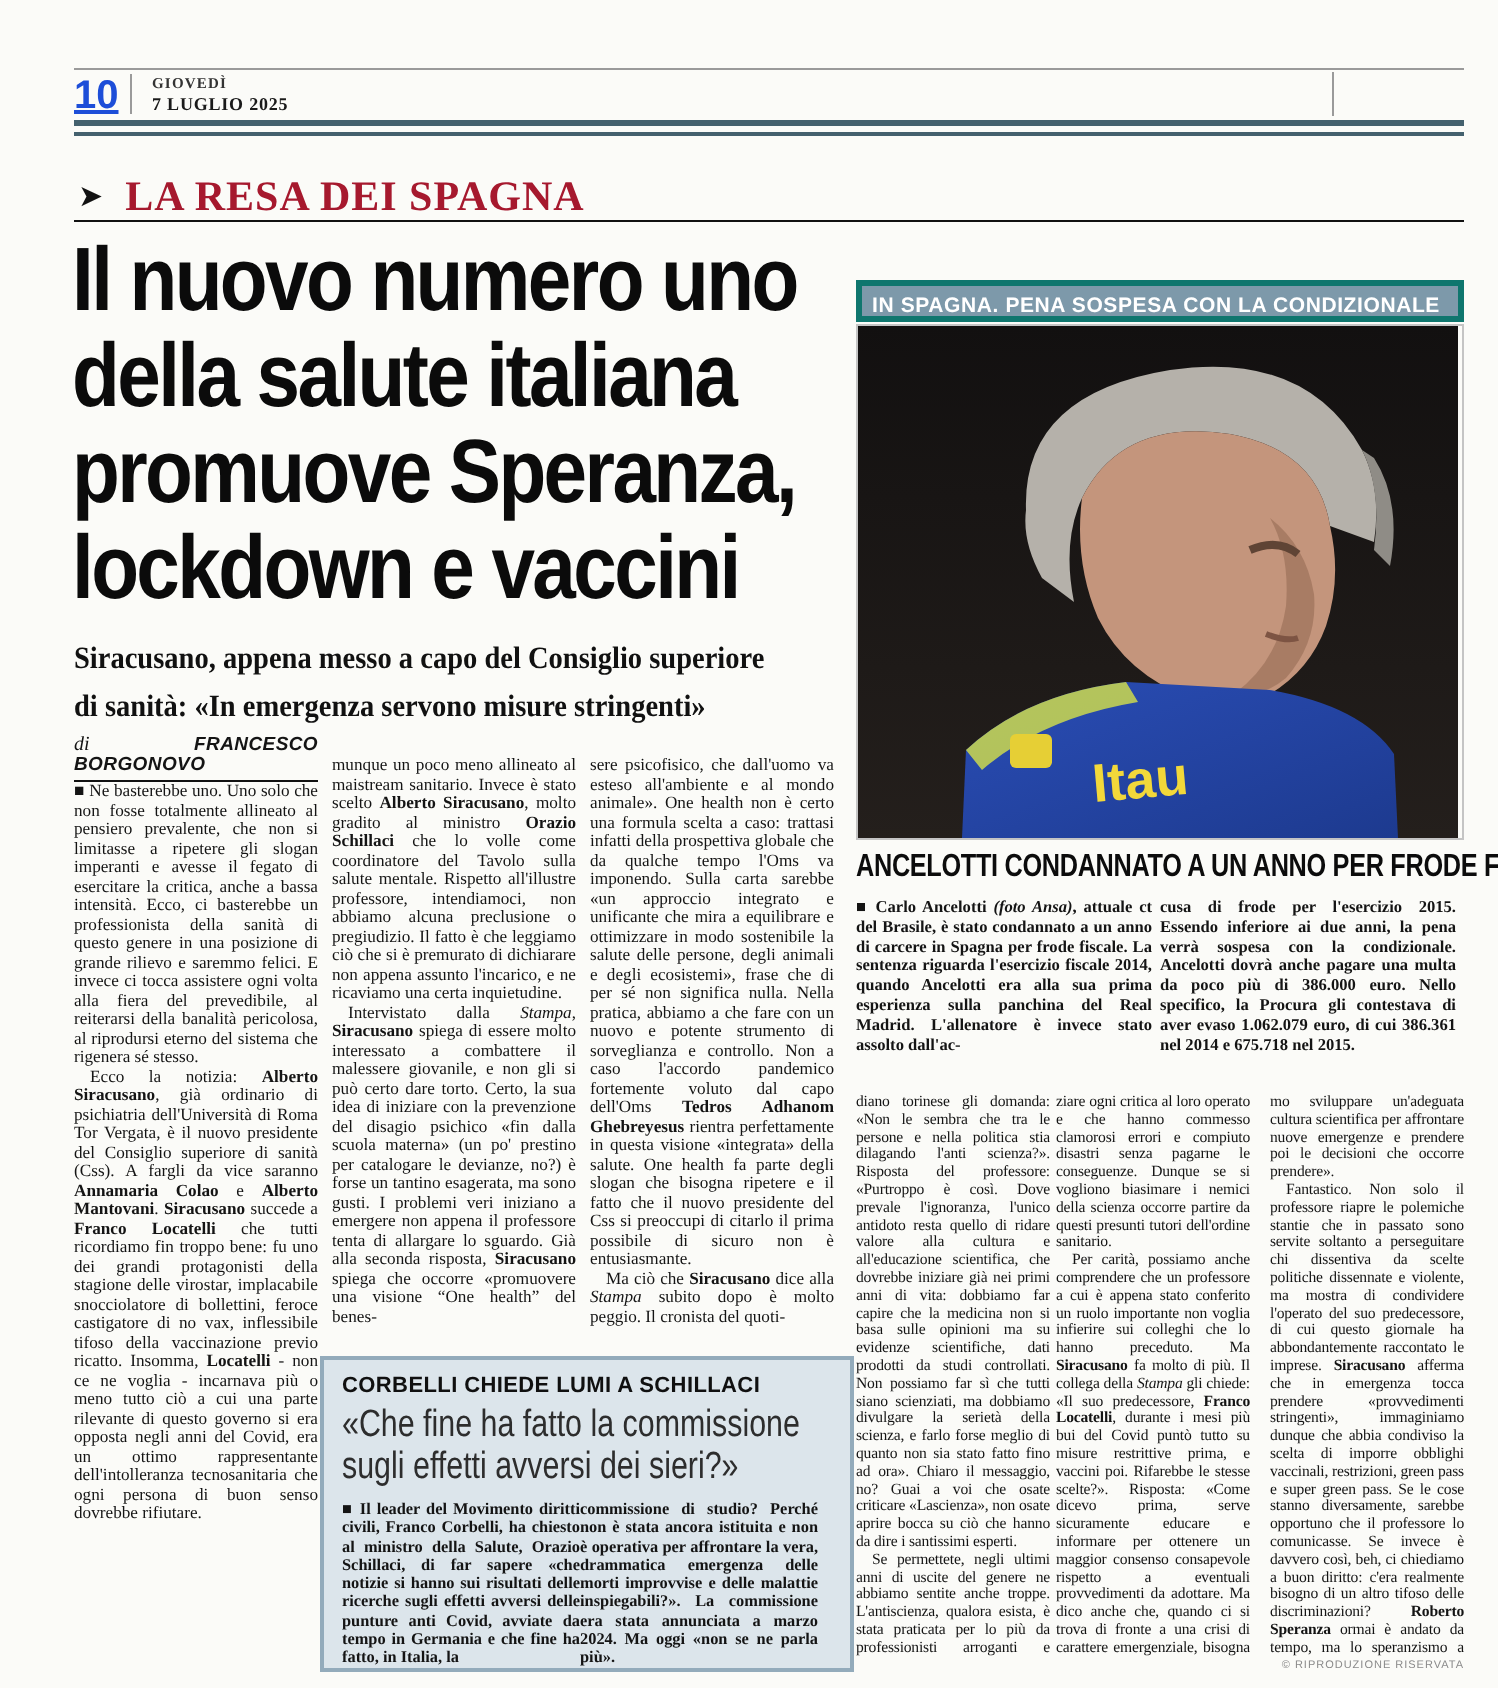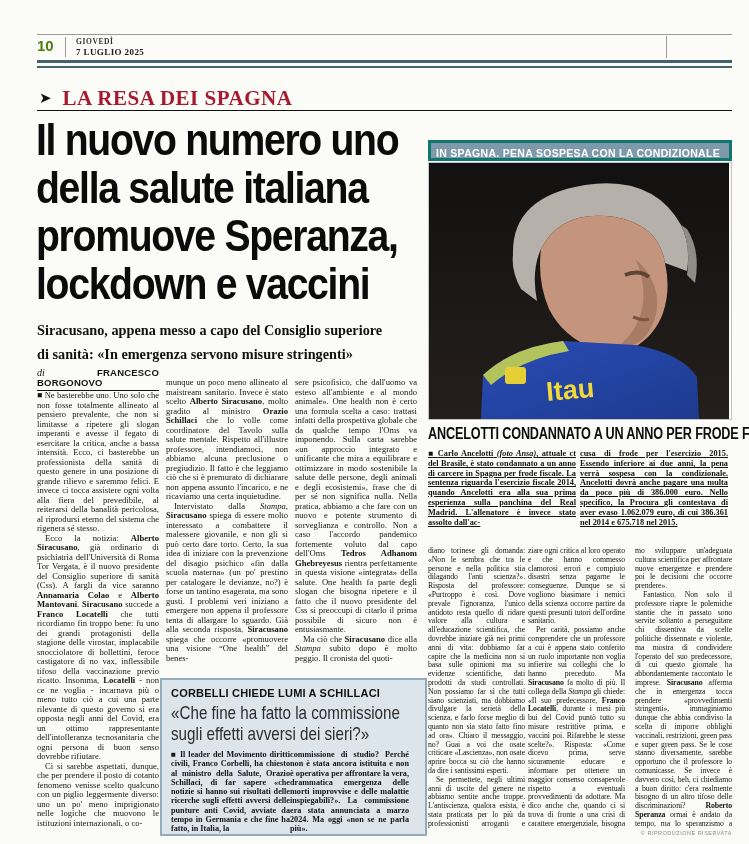--- a/index.html
+++ b/index.html
@@ -1,21 +1,21 @@
 <!DOCTYPE html>
 <html lang="it" style="--page_bg: #fbfbf8; --accent_red: #a6192e; --steel_blue: #7d99aa; --rule_blue: #44616e; --masthead_la: #5d7d90; --masthead_dark: #1c2a31; --box_bg: #dce5eb; --box_border: #93abbb; --text_dark: #141414;"><head>
 <meta charset="utf-8">
 <style>
   html,body{margin:0;padding:0;background:#e8e8e8;}
   .page{position:relative;width:749px;height:844px;margin:0 auto;background:var(--page_bg,#fbfbf8);
         font-family:"Liberation Serif",serif;color:var(--text_dark,#141414);overflow:hidden;}
   
   .top-rule{position:absolute;left:37px;right:17px;top:34px;border-top:1px solid #9a9a9a;}
   .page-num{position:absolute;left:37px;top:37px;font-family:"Liberation Sans",sans-serif;
-            font-weight:bold;font-size:15px;color:#4d7c0f;}
+            font-weight:bold;font-size:20px;color:#1d4ed8;text-decoration:underline;}
   .hdr-vrule1{position:absolute;left:65px;top:37px;height:20px;border-left:1px solid #9a9a9a;}
   .date-block{position:absolute;left:76px;top:38px;line-height:1;}
   .date-day{font-size:7.5px;font-weight:bold;letter-spacing:.6px;color:#333;}
   .date-full{font-size:9px;font-weight:bold;letter-spacing:.4px;margin-top:2px;color:#1a1a1a;}
   .hdr-vrule2{position:absolute;left:666px;top:36px;height:22px;border-left:1px solid #9a9a9a;}
   .masthead{position:absolute;right:15px;top:33px;font-family:"Liberation Serif",serif;
             font-weight:bold;font-size:27px;letter-spacing:-.5px;}
   .m-la{color:var(--masthead_la,#5d7d90);}
   .m-verita{color:var(--masthead_dark,#1c2a31);}
   .double-rule{position:absolute;left:37px;right:17px;top:60px;height:3px;
@@ -43,21 +43,21 @@
   #col1{left:37px;top:368px;height:472px;}
   #col2{left:166px;top:378px;height:294px;}
   #col3{left:295px;top:378px;height:294px;}
   #col4{left:428px;top:547px;height:281px;}
   #col5{left:528px;top:547px;height:281px;}
   #col6{left:635px;top:547px;height:281px;}
   .byline{font-size:10px;border-bottom:1.5px solid #111;padding-bottom:3px;margin-bottom:6px;
           text-indent:0 !important;}
   .byline .by-prefix{font-style:italic;}
   .byline .by-name{font-family:"Liberation Sans",sans-serif;font-weight:bold;font-size:9.5px;
-                   letter-spacing:.2px;}
+                   letter-spacing:.2px;font-style:italic;}
   .copyright{position:absolute;right:17px;top:830px;font-size:5.5px;letter-spacing:.5px;
              color:#8a8a8a;font-family:"Liberation Sans",sans-serif;}
   
   .corbelli{position:absolute;left:160px;top:678px;width:267px;height:158px;box-sizing:border-box;
             background:var(--box_bg,#dce5eb);border:2px solid var(--box_border,#93abbb);
             padding:7px 9px;overflow:hidden;}
   .corbelli-kicker{font-family:"Liberation Sans",sans-serif;font-weight:bold;font-size:11px;
                    letter-spacing:.2px;color:#101010;}
   .corbelli-headline{margin-top:3px;}
   .corbelli-headline .bh{font-family:"Liberation Sans",sans-serif;font-size:19px;line-height:21px;
@@ -67,21 +67,21 @@
                           font-weight:bold;height:auto;}
   
   .photo-block{position:absolute;left:428px;top:140px;width:304px;}
   .photo-kicker{box-sizing:border-box;height:21px;line-height:21px;background:var(--steel_blue,#7d99aa);
                 border:3px solid #0f766e;color:#fff;font-family:"Liberation Sans",sans-serif;
                 font-weight:bold;font-size:10.5px;letter-spacing:.3px;padding-left:5px;}
   .photo-frame{margin-top:1px;border:1px solid #c4c4c4;line-height:0;}
   .photo-headline{margin-top:5px;font-family:"Liberation Sans",sans-serif;font-weight:bold;
                   font-size:16px;letter-spacing:-.2px;white-space:nowrap;color:#0c0c0c;
                   transform:scaleX(.79);transform-origin:0 0;}
-  .photo-caption{display:flex;gap:4px;margin-top:6px;height:88px;overflow:hidden;text-decoration:underline;}
+  .photo-caption{display:flex;gap:4px;margin-top:6px;height:88px;overflow:hidden;}
   .photo-caption .bodycol{position:static;width:148px;height:auto;font-size:8.3px;line-height:9.8px;
                           font-weight:bold;}
 </style>
 </head>
 <body>
 
 <div class="page">
 
   <div class="top-rule"></div>
   <div class="page-num">10</div>
@@ -108,21 +108,20 @@
   <div class="subhead">
     <div class="sh">Siracusano, appena messo a capo del Consiglio superiore</div>
     <div class="sh">di sanità: «In emergenza servono misure stringenti»</div>
   </div>
 
   <div id="col1" class="bodycol cols-upper">
     <p class="byline"><span class="by-prefix">di</span> <span class="by-name">FRANCESCO BORGONOVO</span></p>
     <div>
         <p>■ Ne basterebbe uno. Uno solo che non fosse totalmente allineato al pensiero prevalente, che non si limitasse a ripetere gli slogan imperanti e avesse il fegato di esercitare la critica, anche a bassa intensità. Ecco, ci basterebbe un professionista della sanità di questo genere in una posizione di grande rilievo e saremmo felici. E invece ci tocca assistere ogni volta alla fiera del prevedibile, al reiterarsi della banalità pericolosa, al riprodursi eterno del sistema che rigenera sé stesso.</p>
         <p>Ecco la notizia: <b>Alberto Siracusano</b>, già ordinario di psichiatria dell'Università di Roma Tor Vergata, è il nuovo presidente del Consiglio superiore di sanità (Css). A fargli da vice saranno <b>Annamaria Colao</b> e <b>Alberto Mantovani</b>. <b>Siracusano</b> succede a <b>Franco Locatelli</b> che tutti ricordiamo fin troppo bene: fu uno dei grandi protagonisti della stagione delle virostar, implacabile snocciolatore di bollettini, feroce castigatore di no vax, inflessibile tifoso della vaccinazione previo ricatto. Insomma, <b>Locatelli</b> - non ce ne voglia - incarnava più o meno tutto ciò a cui una parte rilevante di questo governo si era opposta negli anni del Covid, era un ottimo rappresentante dell'intolleranza tecnosanitaria che ogni persona di buon senso dovrebbe rifiutare.</p>
-        <p>Ci si sarebbe aspettati, dunque, che per prendere il posto di cotanto fenomeno venisse scelto qualcuno con un piglio leggermente diverso: uno un po' meno imprigionato nelle logiche che muovono le istituzioni internazionali, o co-</p>
       </div>
   </div>
   <div id="col2" class="bodycol cols-upper">
       <p>munque un poco meno allineato al maistream sanitario. Invece è stato scelto <b>Alberto Siracusano</b>, molto gradito al ministro <b>Orazio Schillaci</b> che lo volle come coordinatore del Tavolo sulla salute mentale. Rispetto all'illustre professore, intendiamoci, non abbiamo alcuna preclusione o pregiudizio. Il fatto è che leggiamo ciò che si è premurato di dichiarare non appena assunto l'incarico, e ne ricaviamo una certa inquietudine.</p>
       <p>Intervistato dalla <i>Stampa</i>, <b>Siracusano</b> spiega di essere molto interessato a combattere il malessere giovanile, e non gli si può certo dare torto. Certo, la sua idea di iniziare con la prevenzione del disagio psichico «fin dalla scuola materna» (un po' prestino per catalogare le devianze, no?) è forse un tantino esagerata, ma sono gusti. I problemi veri iniziano a emergere non appena il professore tenta di allargare lo sguardo. Già alla seconda risposta, <b>Siracusano</b> spiega che occorre «promuovere una visione “One health” del benes-</p>
     </div>
   <div id="col3" class="bodycol cols-upper">
       <p>sere psicofisico, che dall'uomo va esteso all'ambiente e al mondo animale». One health non è certo una formula scelta a caso: trattasi infatti della prospettiva globale che da qualche tempo l'Oms va imponendo. Sulla carta sarebbe «un approccio integrato e unificante che mira a equilibrare e ottimizzare in modo sostenibile la salute delle persone, degli animali e degli ecosistemi», frase che di per sé non significa nulla. Nella pratica, abbiamo a che fare con un nuovo e potente strumento di sorveglianza e controllo. Non a caso l'accordo pandemico fortemente voluto dal capo dell'Oms <b>Tedros Adhanom Ghebreyesus</b> rientra perfettamente in questa visione «integrata» della salute. One health fa parte degli slogan che bisogna ripetere e il fatto che il nuovo presidente del Css si preoccupi di citarlo il prima possibile di sicuro non è entusiasmante.</p>
       <p>Ma ciò che <b>Siracusano</b> dice alla <i>Stampa</i> subito dopo è molto peggio. Il cronista del quoti-</p>
     </div>

